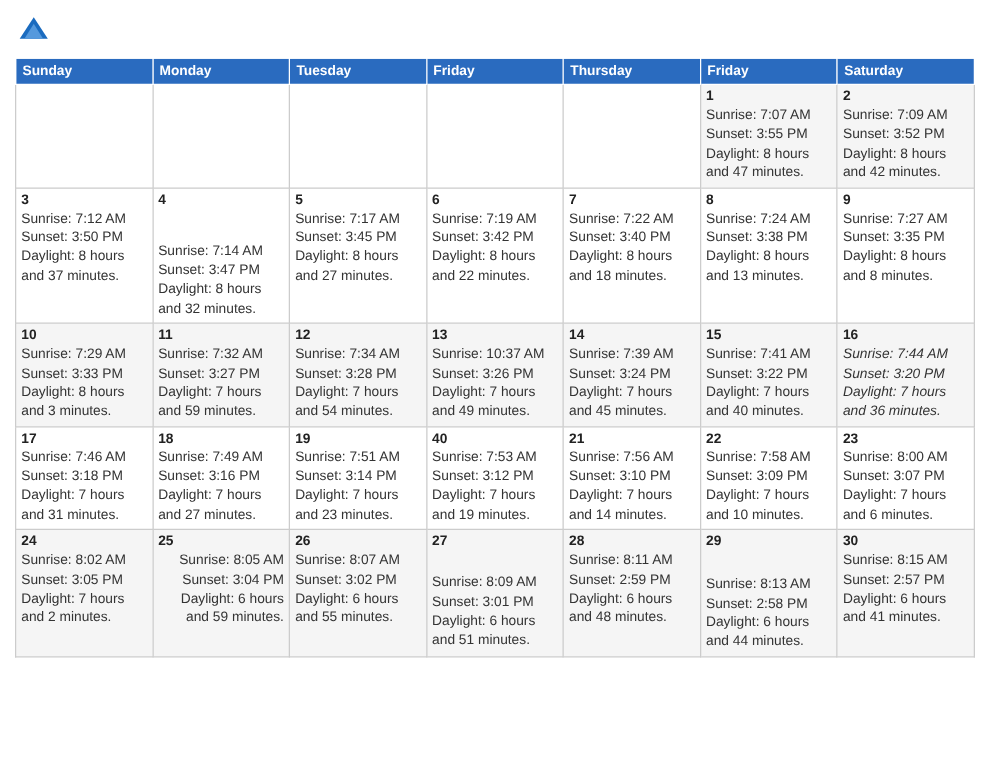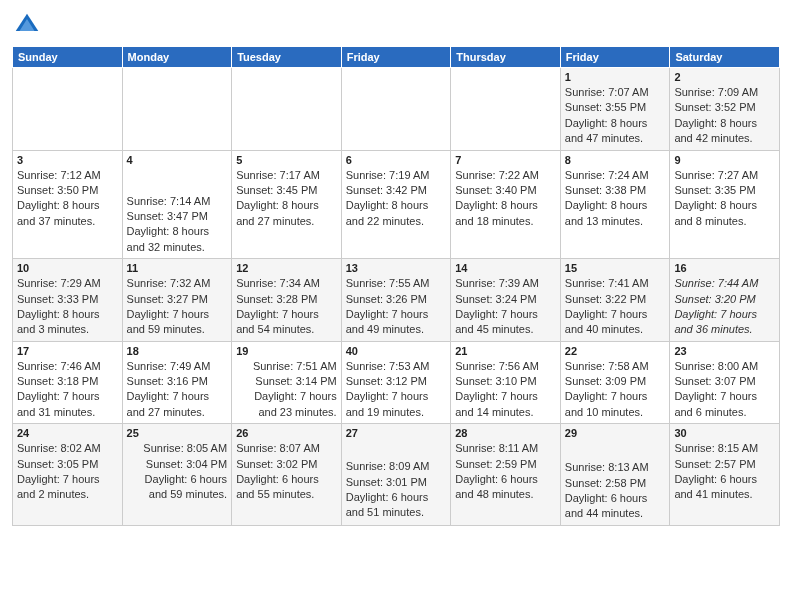--- a/index.html
+++ b/index.html
@@ -226,21 +226,21 @@
           </td>
           <td>
             <span class="day-number">12</span>
             <div class="day-info" style="white-space: pre-line;">Sunrise: 7:34 AM
 Sunset: 3:28 PM
 Daylight: 7 hours
 and 54 minutes.</div>
           </td>
           <td>
             <span class="day-number">13</span>
-            <div class="day-info" style="white-space: pre-line;">Sunrise: 7:55 AM
+            <div class="day-info" style="white-space: pre-line;">Sunrise: 10:37 AM
 Sunset: 3:26 PM
 Daylight: 7 hours
 and 49 minutes.</div>
           </td>
           <td>
             <span class="day-number">14</span>
             <div class="day-info" style="white-space: pre-line;">Sunrise: 7:39 AM
 Sunset: 3:24 PM
 Daylight: 7 hours
 and 45 minutes.</div>
@@ -270,21 +270,21 @@
           </td>
           <td>
             <span class="day-number">18</span>
             <div class="day-info" style="white-space: pre-line;">Sunrise: 7:49 AM
 Sunset: 3:16 PM
 Daylight: 7 hours
 and 27 minutes.</div>
           </td>
           <td>
             <span class="day-number">19</span>
-            <div class="day-info" style="white-space: pre-line; text-align: right;">Sunrise: 7:51 AM
+            <div class="day-info" style="white-space: pre-line;">Sunrise: 7:51 AM
 Sunset: 3:14 PM
 Daylight: 7 hours
 and 23 minutes.</div>
           </td>
           <td>
             <span class="day-number">40</span>
             <div class="day-info" style="white-space: pre-line;">Sunrise: 7:53 AM
 Sunset: 3:12 PM
 Daylight: 7 hours
 and 19 minutes.</div>

